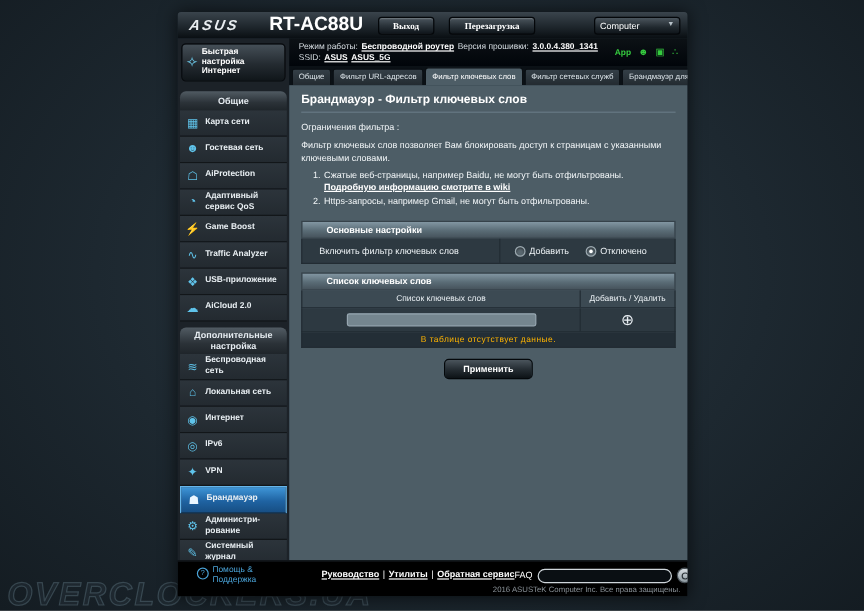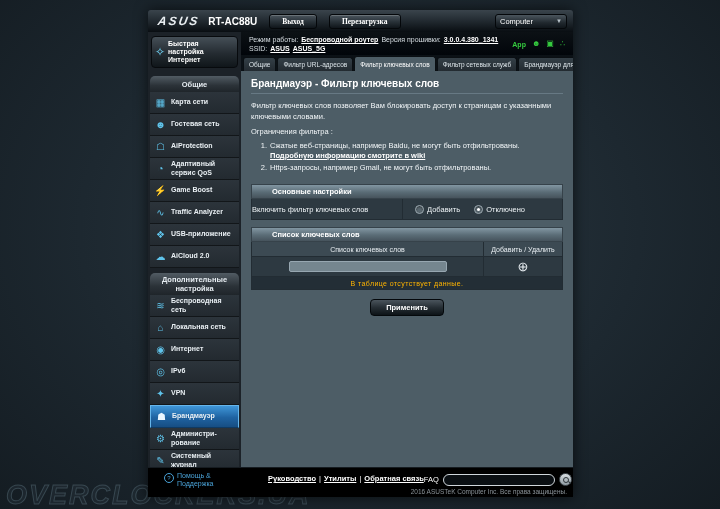--- a/index.html
+++ b/index.html
@@ -17,21 +17,21 @@
     position:absolute;left:148px;top:10px;width:425px;height:487px;z-index:2;
     background:#1a242b;box-shadow:0 0 14px rgba(0,0,0,.65);
     display:flex;flex-direction:column;border-radius:3px 3px 0 0;overflow:hidden;
   }
   
   .titlebar{
     height:22px;flex:none;display:flex;align-items:center;padding:0 6px 0 10px;
     background:linear-gradient(#3a444c,#1f272d 55%,#090e12);
   }
   .logo{font-size:12px;font-weight:bold;font-style:italic;letter-spacing:2px;color:#e9eef1;transform:skewX(-10deg)}
-  .model{font-size:10px;font-weight:bold;color:#fff;margin-left:9px}
+  .model{font-size:16px;font-weight:bold;color:#fff;margin-left:25px}
   .tbtn{
     margin-left:12px;padding:2px 12px;font-size:7.5px;font-weight:bold;color:#fff;
     background:linear-gradient(#4b555d,#2a333a 50%,#0f151a);
     border:1px solid #04070a;border-radius:3px;box-shadow:inset 0 1px rgba(255,255,255,.18);
     font-family:Liberation Serif, serif;cursor:pointer;
   }
   .flex-sp{flex:1}
   .lang{
     width:62px;height:13px;display:flex;align-items:center;justify-content:space-between;
     padding:0 4px;background:linear-gradient(#4b555d,#20282e 60%,#0f151a);
@@ -86,21 +86,21 @@
   .oitem{display:flex;font-size:7.5px;line-height:10px;color:#f2f6f8;margin-bottom:2px}
   .onum{width:10px;flex:none;text-align:right;margin-right:3px}
   .otext{flex:1}
   .wlink{color:#fff;font-weight:bold;text-decoration:underline;cursor:pointer}
   .secbar{
     margin-top:7px;height:13px;flex:none;display:flex;align-items:center;padding-left:20px;
     background:linear-gradient(#8296a2,#5a6c76 55%,#46535c);border:1px solid #36424a;
     font-size:7.5px;font-weight:bold;color:#fff;
   }
   .srow{display:flex;background:#2d3941;border:1px solid #222c33;border-top:none;height:20px;flex:none}
-  .scell-l{width:150px;flex:none;display:flex;align-items:center;padding-left:0;font-size:7.5px;color:#eef3f6;border-right:1px solid #222c33}
+  .scell-l{width:150px;flex:none;display:flex;align-items:center;padding-left:14px;font-size:7.5px;color:#eef3f6;border-right:1px solid #222c33}
   .scell-r{flex:1;display:flex;align-items:center;gap:14px;padding-left:12px}
   .ropt{display:flex;align-items:center;gap:3px;font-size:7.5px;color:#eef3f6;cursor:pointer}
   .radio{width:7px;height:7px;border-radius:50%;background:#5a6870;border:1px solid #9aa7ae;box-shadow:inset 0 1px 2px rgba(0,0,0,.5);position:relative;flex:none}
   .radio.sel::after{content:"";position:absolute;left:2px;top:2px;width:3px;height:3px;border-radius:50%;background:#fff}
   .thead{display:flex;height:14px;background:#3c4a53;border:1px solid #222c33;border-top:none;flex:none}
   .th1{flex:1;display:flex;align-items:center;justify-content:center;font-size:7px;color:#e8eef2}
   .th2{width:78px;flex:none;display:flex;align-items:center;justify-content:center;font-size:7px;color:#e8eef2;border-left:1px solid #222c33}
   .trow{display:flex;height:19px;background:#2d3941;border:1px solid #222c33;border-top:none;flex:none}
   .td1{flex:1;display:flex;align-items:center;justify-content:center}
   .kinput{width:150px;height:9px;background:#75868f;border:1px solid #97a7b1;border-radius:2px;color:#fff;font-size:7px;padding:0 3px;outline:none;font-family:"Liberation Sans",sans-serif}
@@ -270,22 +270,22 @@
           <div class="tab">
             <span class="tlabel">Фильтр сетевых служб</span>
           </div>
           <div class="tab">
             <span class="tlabel">Брандмауэр для IPv6</span>
           </div>
         </div>
 
       <div class="content">
         <div class="page-title">Брандмауэр - Фильтр ключевых слов</div>
+        <div class="desc">Ограничения фильтра :</div>
         <div class="desc">Фильтр ключевых слов позволяет Вам блокировать доступ к страницам с указанными ключевыми словами.</div>
-        <div class="desc">Ограничения фильтра :</div>
         <div class="olist">
           <div class="oitem">
             <span class="onum">1.</span>
             <span class="otext"><span>Сжатые веб-страницы, например Baidu, не могут быть отфильтрованы.</span>
               <a class="wlink">Подробную информацию смотрите в wiki</a></span>
           </div>
           <div class="oitem">
             <span class="onum">2.</span>
             <span class="otext"><span>Https-запросы, например Gmail, не могут быть отфильтрованы.</span></span>
           </div>
@@ -330,21 +330,21 @@
   <div class="footer">
     <div class="fhelp">
       <span class="hico">?</span>
       <span class="hlabel">Помощь &amp; Поддержка</span>
     </div>
     <div class="flinks">
       <a>Руководство</a>
       <span class="fsep">|</span>
       <a>Утилиты</a>
       <span class="fsep">|</span>
-      <a>Обратная связь</a>
+      <a>Обратная сервис</a>
     </div>
     <div class="ffaq">
       <span class="faq-label">FAQ</span>
       <input class="faq-input" value="" style="">
       <button class="magbtn">
           <span class="mag"></span>
         </button>
     </div>
     <div class="fcopy">2016 ASUSTeK Computer Inc. Все права защищены.</div>
   </div>

